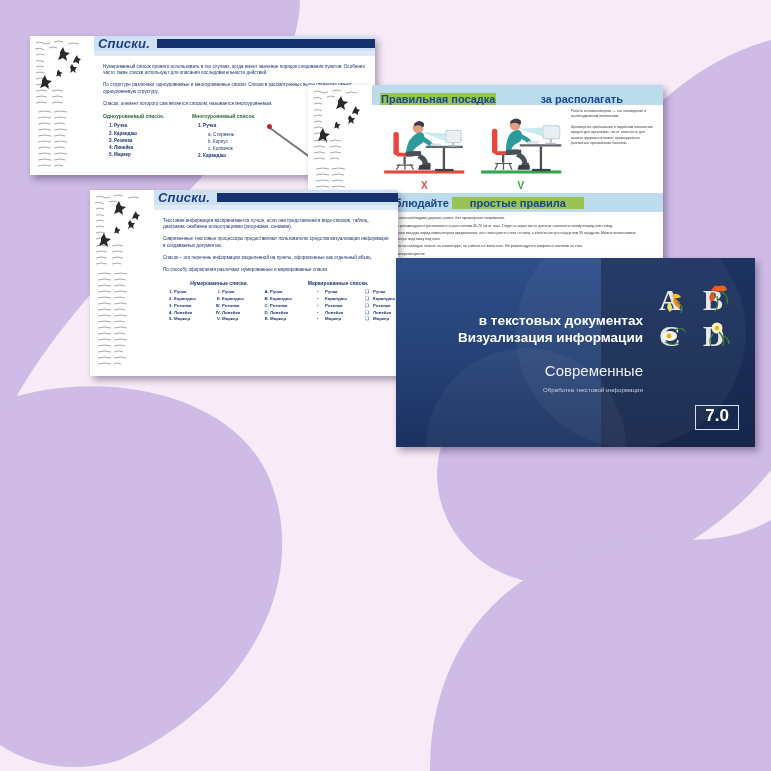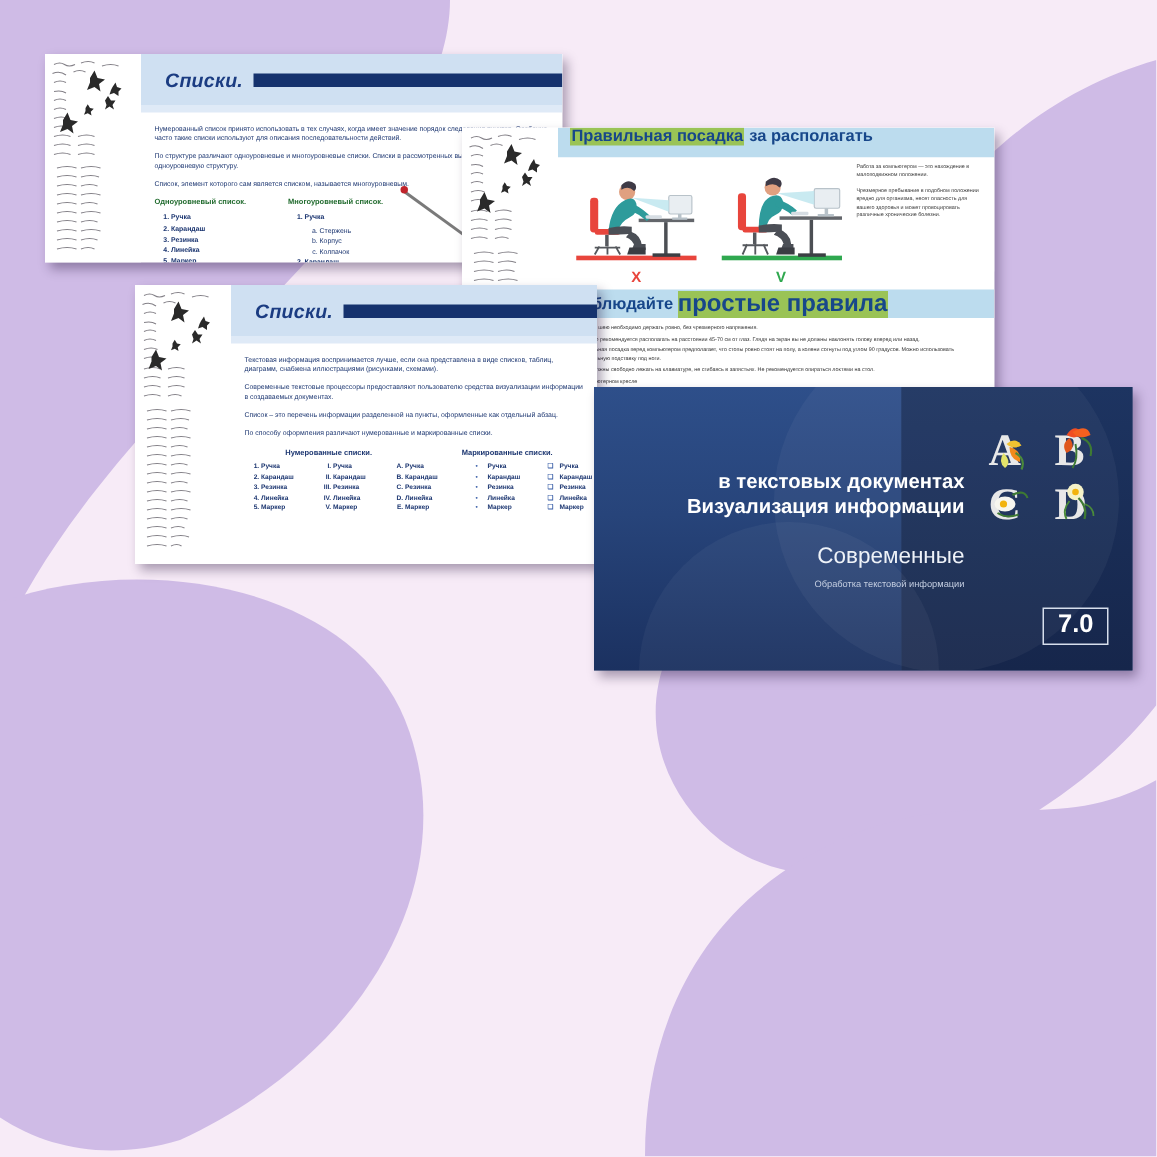--- a/index.html
+++ b/index.html
@@ -14,21 +14,21 @@
   .bg-svg{position:absolute;left:0;top:0;width:771px;height:771px;}
 
   
   .slide{position:absolute;background:#ffffff;box-shadow:3px 4px 7px rgba(40,20,60,.38);overflow:hidden;}
 
   
   .doc{display:flex;}
   .doc-side{width:64px;flex:0 0 64px;background:#fff;position:relative;overflow:hidden;border-right:0;}
   .doc-body{flex:1;position:relative;padding:0;overflow:hidden;}
 
-  .hdr{display:flex;align-items:center;background:#cfe0f2;height:34px;padding-left:16px;}
+  .hdr{display:flex;align-items:center;background:#cfe0f2;height:15px;padding-left:4px;}
   .hdr-title{color:#1b3c82;font-weight:bold;font-style:italic;font-size:13px;letter-spacing:.2px;white-space:nowrap;}
   .hdr-bar{flex:1;height:9px;background:#15326e;margin-left:7px;margin-right:0;}
   .hdr-spacer{height:5px;background:#dfeaf7;}
 
   .para{color:#1b3570;line-height:1.35;margin:0 0 6px 0;}
   .s1 .para{font-size:4.6px;}
   .doc-content{padding:8px 9px 4px 9px;}
 
   .cols{display:flex;gap:28px;margin-top:5px;}
   .col-h{color:#216b2e;font-weight:bold;font-size:5px;line-height:1.3;margin-bottom:3px;}
@@ -46,26 +46,26 @@
   .lists-head{display:flex;margin-top:7px;font-size:5px;font-weight:bold;color:#1b3570;}
   .lists-head span{color:#1b3570;}
   .lists-wrap{display:flex;margin-top:3px;}
   .lgroup{display:flex;}
   .lcol{min-width:44px;margin-right:4px;}
   .lcol li{font-size:4.4px;}
   .mk{display:flex;font-size:4.4px;color:#1b3570;font-weight:bold;line-height:1.55;}
   .mk .bul{width:8px;display:inline-block;color:#3a5fa8;}
 
   
-  .p-hdr{background:#bcdcee;height:20px;display:flex;align-items:flex-start;padding-left:8px;}
+  .p-hdr{background:#bcdcee;height:20px;display:flex;align-items:flex-end;padding-left:8px;gap:41px;}
   .p-hdr .t1{font-size:11px;font-weight:bold;color:#17478a;background:#9ac356;padding:0 1px;}
   .p-hdr .t2{font-size:11px;font-weight:bold;color:#17478a;margin-left:3px;}
   .p-hdr2{background:#bcdcee;height:19px;display:flex;align-items:center;padding-left:8px;}
   .p-hdr2 .t1{font-size:11px;font-weight:bold;color:#17478a;margin-right:3px;}
-  .p-hdr2 .t2{font-size:16px;font-weight:bold;color:#17478a;background:#9ac356;padding:0 0;}
+  .p-hdr2 .t2{font-size:11px;font-weight:bold;color:#17478a;background:#9ac356;padding:0 18px;}
   .p-mid{display:flex;background:#fff;padding:4px 6px 0 6px;}
   .p-figs{display:flex;flex:1;gap:4px;}
   .fig{flex:1;position:relative;height:72px;}
   .fig .mark{position:absolute;bottom:-10px;left:50%;transform:translateX(-50%);font-size:10px;font-weight:bold;}
   .p-side{width:86px;flex:0 0 86px;padding-left:4px;}
   .p-side p{font-size:3.6px;color:#3a3a3a;line-height:1.5;margin:0 0 5px 0;}
   .p-bul{padding:4px 7px 0 7px;}
   .p-bul .b{display:flex;font-size:3.6px;color:#333;line-height:1.45;margin-bottom:2.5px;}
   .p-bul .b .sq{color:#8fa9c9;margin-right:4px;font-size:4px;line-height:1.3;}
 

